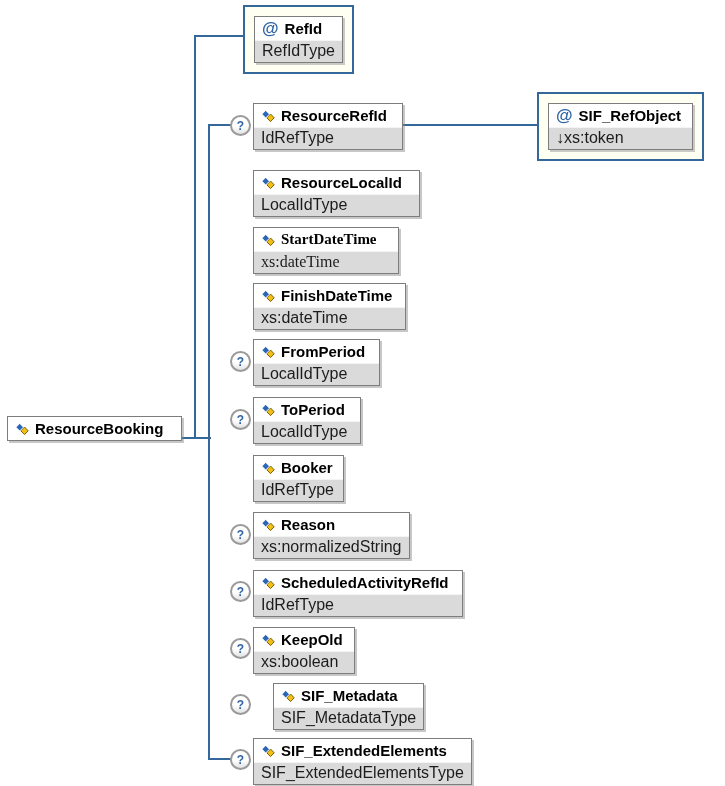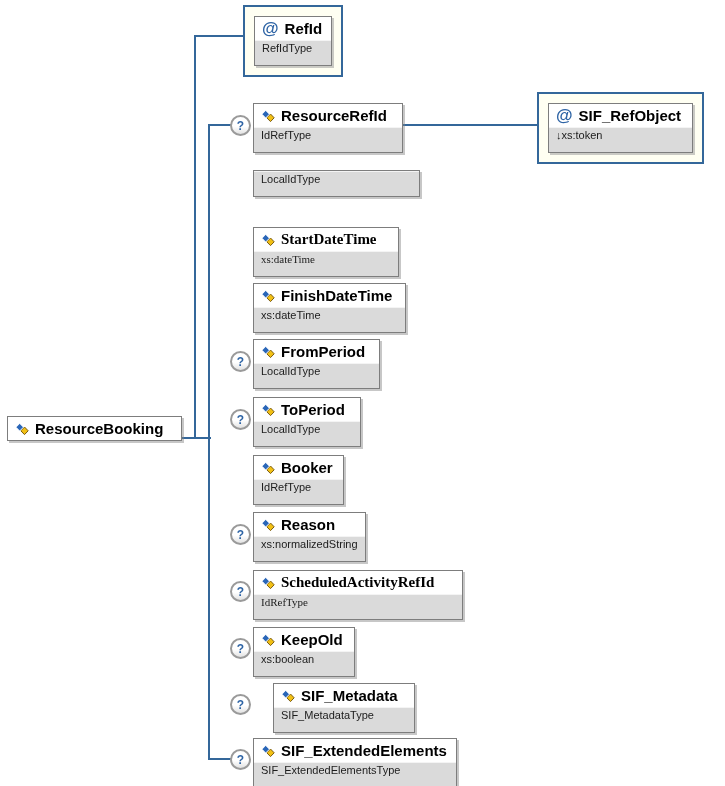--- a/index.html
+++ b/index.html
@@ -7,22 +7,22 @@
   .canvas{position:relative;width:725px;height:786px;background:#fff;overflow:hidden;}
 
   
   .line{position:absolute;background:#34679A;z-index:1;}
 
   
   .node{position:absolute;z-index:2;background:#fff;border:1px solid #7d7d7d;
         box-shadow:2px 2px 0 rgba(130,130,130,0.45);box-sizing:border-box;}
   .node .title{display:flex;align-items:center;gap:6px;padding:3px 9px 3px 7px;
         font-size:15px;font-weight:bold;color:#000;white-space:nowrap;background:#fff;}
-  .node .band{background:#DADADA;border-top:1px solid #f4f4f4;padding:1px 7px 11px;
-        font-size:11px;color:#1c1c1c;white-space:nowrap;}
+  .node .band{background:#DADADA;border-top:1px solid #f4f4f4;padding:1px 7px 2px;
+        font-size:16px;color:#1c1c1c;white-space:nowrap;}
 
   
   .attr-wrap{position:absolute;z-index:2;border:2px solid #34679A;background:#FFFFF2;padding:9px;}
   .attr-wrap .node{position:relative;box-shadow:2px 2px 0 rgba(150,150,150,0.5);}
   .at{color:#2E64A5;font-size:17px;font-weight:bold;line-height:1;}
 
   
   .qmark{position:absolute;z-index:3;width:17px;height:17px;border-radius:50%;
         border:2px solid #9a9a9a;background:linear-gradient(#ffffff 55%,#e2e2e2);
         color:#2E64A5;font-size:12px;font-weight:bold;display:flex;
@@ -110,20 +110,26 @@
     <div class="title">
         <svg class="el-icon" viewBox="0 0 14 12">
           <use href="#elsym"></use>
         </svg>
         <span>ResourceRefId</span>
       </div>
     <div class="band">IdRefType</div>
   </div>
 
   <div class="node" style="left:253px;top:170px;min-width:167px;">
+    <div class="title">
+        <svg class="el-icon" viewBox="0 0 14 12">
+          <use href="#elsym"></use>
+        </svg>
+        <span>ResourceLocalId</span>
+      </div>
     <div class="band">LocalIdType</div>
   </div>
 
   <div class="node" style="left:253px;top:227px;min-width:146px;font-family:Liberation Serif, serif;">
     <div class="title">
         <svg class="el-icon" viewBox="0 0 14 12">
           <use href="#elsym"></use>
         </svg>
         <span>StartDateTime</span>
       </div>
@@ -173,21 +179,21 @@
   <div class="node" style="left:253px;top:512px;min-width:112px;">
     <div class="title">
         <svg class="el-icon" viewBox="0 0 14 12">
           <use href="#elsym"></use>
         </svg>
         <span>Reason</span>
       </div>
     <div class="band">xs:normalizedString</div>
   </div>
 
-  <div class="node" style="left:253px;top:570px;min-width:210px;font-family:Liberation Serif, serif;">
+  <div class="node" style="left:253px;top:570px;min-width:210px;">
     <div class="title">
         <svg class="el-icon" viewBox="0 0 14 12">
           <use href="#elsym"></use>
         </svg>
         <span>ScheduledActivityRefId</span>
       </div>
     <div class="band">IdRefType</div>
   </div>
 
   <div class="node" style="left:253px;top:627px;min-width:102px;">

